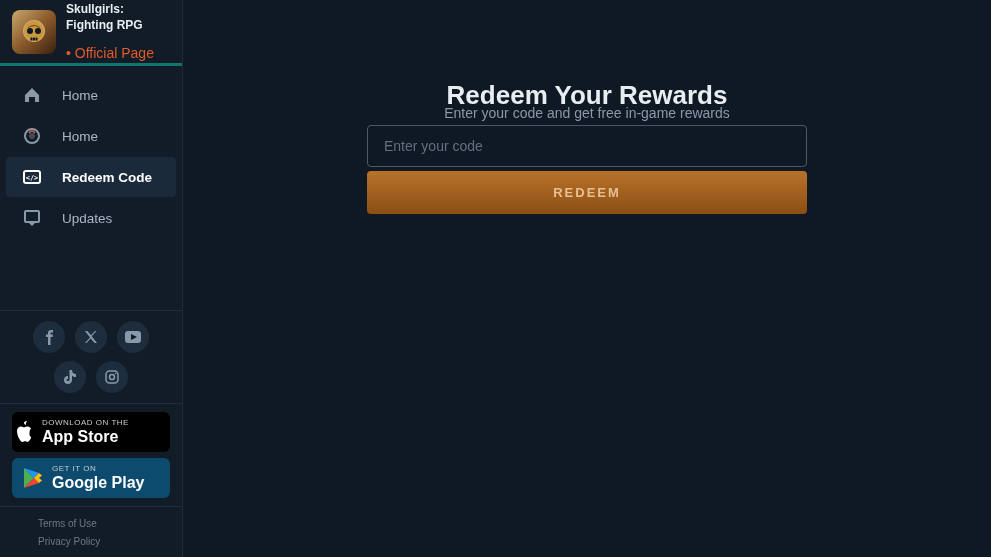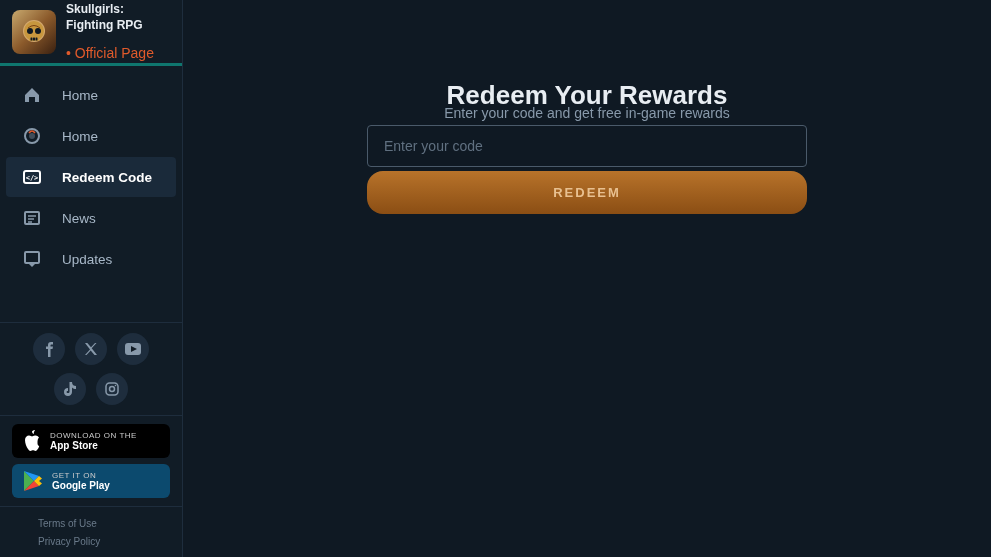--- a/index.html
+++ b/index.html
@@ -136,21 +136,21 @@
       padding: 8px 12px;
       display: flex;
       flex-direction: column;
       gap: 6px;
       border-top: 1px solid #1e2d3d;
     }
 
     .app-store-btn {
       background: #000000;
       border-radius: 6px;
-      padding: 6px 10px;
+      padding: 6px 2px;
       display: flex;
       align-items: center;
       gap: 8px;
       cursor: pointer;
       text-decoration: none;
     }
 
     .btn-icon {
       font-size: 20px;
       color: #ffffff;
@@ -163,21 +163,21 @@
     }
 
     .btn-sub {
       font-size: 8px;
       color: #cccccc;
       text-transform: uppercase;
       letter-spacing: 0.5px;
     }
 
     .btn-main {
-      font-size: 10px;
+      font-size: 16px;
       color: #ffffff;
       font-weight: 700;
       line-height: 1.2;
     }
 
     .google-play-btn {
       background: #0c4a6e;
       border-radius: 6px;
       padding: 6px 10px;
       display: flex;
@@ -247,21 +247,21 @@
     }
 
     .code-input::placeholder {
       color: #607080;
     }
 
     .redeem-btn {
       width: 100%;
       background: linear-gradient(180deg, #b8732a 0%, #8b4e14 100%);
       border: none;
-      border-radius: 16px;
+      border-radius: 4px;
       padding: 14px;
       font-size: 13px;
       font-weight: 700;
       color: #e8c090;
       letter-spacing: 2px;
       text-transform: uppercase;
       cursor: pointer;
       transition: opacity 0.15s;
     }
 
@@ -319,31 +319,20 @@
     <li class="nav-item active">
       <span class="nav-icon">
         <svg width="18" height="18" viewBox="0 0 18 18" fill="none">
           <rect x="1" y="3" width="16" height="12" rx="2" stroke="#ffffff" stroke-width="2"></rect>
           <text x="9" y="12" text-anchor="middle" fill="#ffffff" font-size="7" font-weight="800" font-family="monospace">&lt;/&gt;</text>
         </svg>
       </span>
       <span>Redeem Code</span>
     </li>
 
-    <li class="nav-item">
-      <span class="nav-icon">
-        <svg width="18" height="18" viewBox="0 0 18 18" fill="none">
-          <rect x="2" y="3" width="14" height="12" rx="1" stroke="#8899aa" stroke-width="2"></rect>
-          <line x1="5" y1="7" x2="13" y2="7" stroke="#8899aa" stroke-width="1.5"></line>
-          <line x1="5" y1="10" x2="11" y2="10" stroke="#8899aa" stroke-width="1.5"></line>
-          <line x1="5" y1="13" x2="9" y2="13" stroke="#8899aa" stroke-width="1.5"></line>
-        </svg>
-      </span>
-      <span>News</span>
-    </li>
 
     <li class="nav-item">
       <span class="nav-icon">
         <svg width="18" height="18" viewBox="0 0 18 18" fill="none">
           <rect x="2" y="2" width="14" height="11" rx="1" stroke="#8899aa" stroke-width="2"></rect>
           <polygon points="9,17 5,13 13,13" fill="#8899aa"></polygon>
         </svg>
       </span>
       <span>Updates</span>
     </li>

